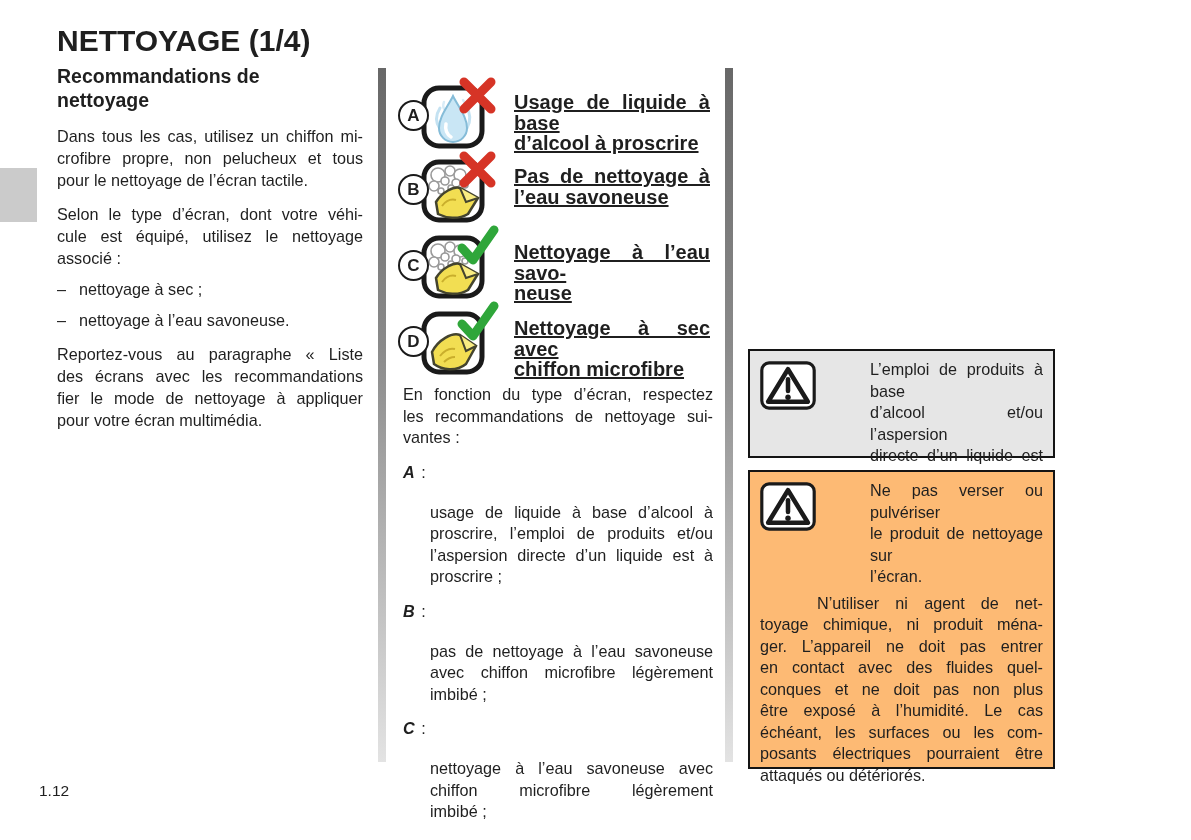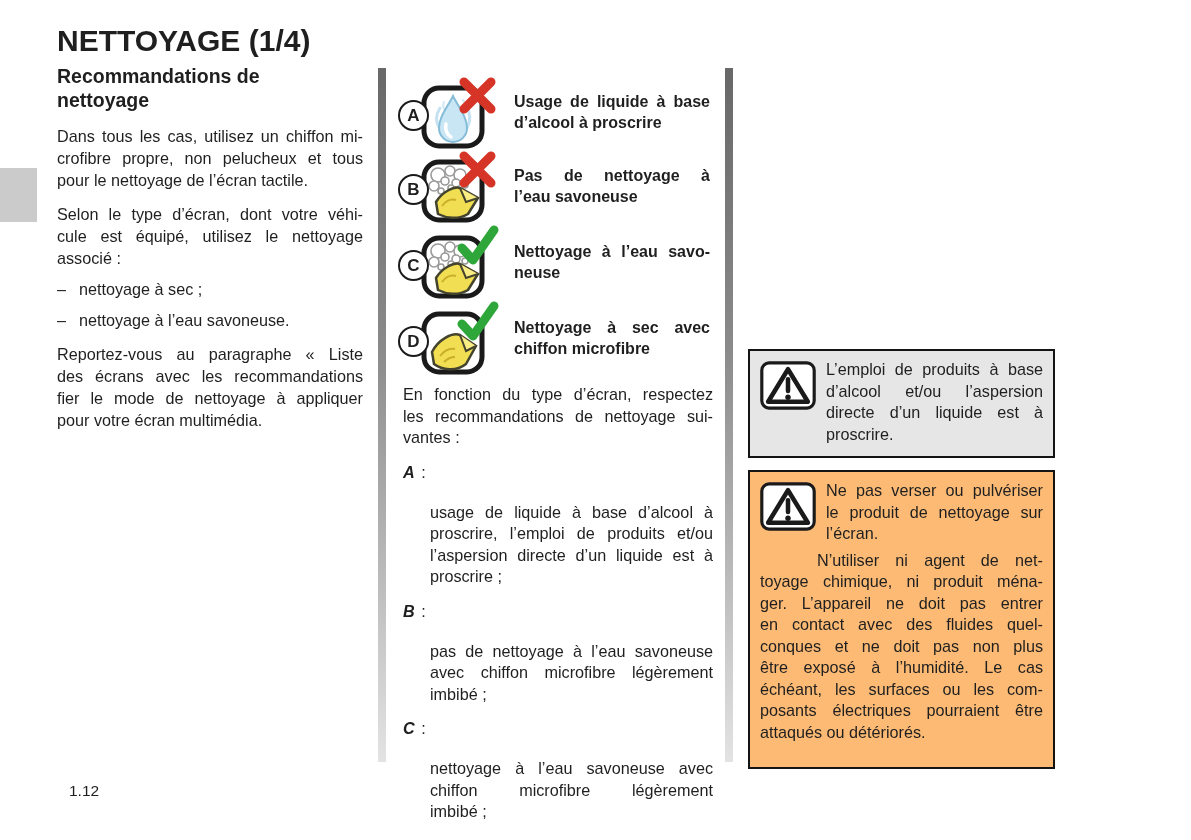--- a/index.html
+++ b/index.html
@@ -8,58 +8,58 @@
     font-family:"Liberation Sans",sans-serif;color:#1f1f1f;overflow:hidden;
   }
   
   .ln{text-align:justify;text-align-last:justify;}
   .ln.last{text-align:left;text-align-last:left;}
   .plain .ln{text-align:left;text-align-last:left;}
 
   
   .doc-title{position:absolute;left:57px;top:24px;font-size:30px;font-weight:bold;}
   .side-tab{position:absolute;left:0;top:168px;width:37px;height:54px;background:#cbcbcb;}
-  .page-number{position:absolute;left:69px;top:782px;font-size:15.5px;}
+  .page-number{position:absolute;left:39px;top:782px;font-size:15.5px;}
 
   
   .left-col{position:absolute;left:57px;top:64px;width:306px;font-size:16.2px;line-height:22px;}
   .left-heading{font-size:19.5px;line-height:24px;font-weight:bold;margin-bottom:13px;}
   .para{margin-top:12px;}
   .bullet{display:flex;margin-top:9px;}
   .bullet .dash{width:22px;flex:0 0 22px;}
 
   .vbar{position:absolute;top:68px;width:8px;height:694px;
     background:linear-gradient(180deg,#686868 0%,#8a8a8a 40%,#b9b9b9 72%,#e3e3e3 100%);}
   .vbar1{left:378px;} .vbar2{left:725px;}
 
   
   .picto-row{position:absolute;left:398px;width:314px;height:78px;}
   .picto-sq{position:absolute;left:22px;top:10px;}
   .letter-badge{position:absolute;left:0;top:26px;width:27px;height:27px;border:2.5px solid #1a1a1a;
     border-radius:50%;background:#fff;display:flex;align-items:center;justify-content:center;
     font-weight:bold;font-size:17px;z-index:2;}
   .mark{position:absolute;left:56px;top:-2px;z-index:3;}
   .plabel{position:absolute;left:116px;top:18px;width:196px;font-weight:bold;
-    font-size:16px;line-height:20.5px;}
+    font-size:20px;line-height:20.5px;text-decoration:underline;}
 
   
   .instructions{position:absolute;left:403px;top:384px;width:310px;font-size:16.2px;line-height:21.5px;}
   .instr{display:flex;margin-top:13px;}
   .instr .mk{flex:0 0 14px;font-weight:bold;font-style:italic;}
   .instr .colon{flex:0 0 13px;text-align:center;}
   .instr .body{flex:1;margin-top:40px;}
 
   
   .warnbox{position:absolute;left:748px;width:307px;border:2px solid #141414;
     font-size:16.2px;line-height:21.5px;box-sizing:border-box;padding:8px 10px;}
   .warnbox1{top:349px;height:109px;background:#e6e6e6;}
   .warnbox2{top:470px;height:299px;background:#fdba74;}
   .warn-row{display:flex;}
   .warn-icon{flex:0 0 56px;margin-right:10px;margin-top:2px;}
-  .warn-text{flex:1;}
+  .warn-text{flex:1;margin-left:44px;}
   .warn-para2{margin-top:5px;}
   .warn-para2 .ln:first-child{text-indent:57px;}
 </style>
 </head>
 <body>
 
 <div class="page">
 
   <div class="doc-title">NETTOYAGE (1/4)</div>
   <div class="side-tab"></div>

